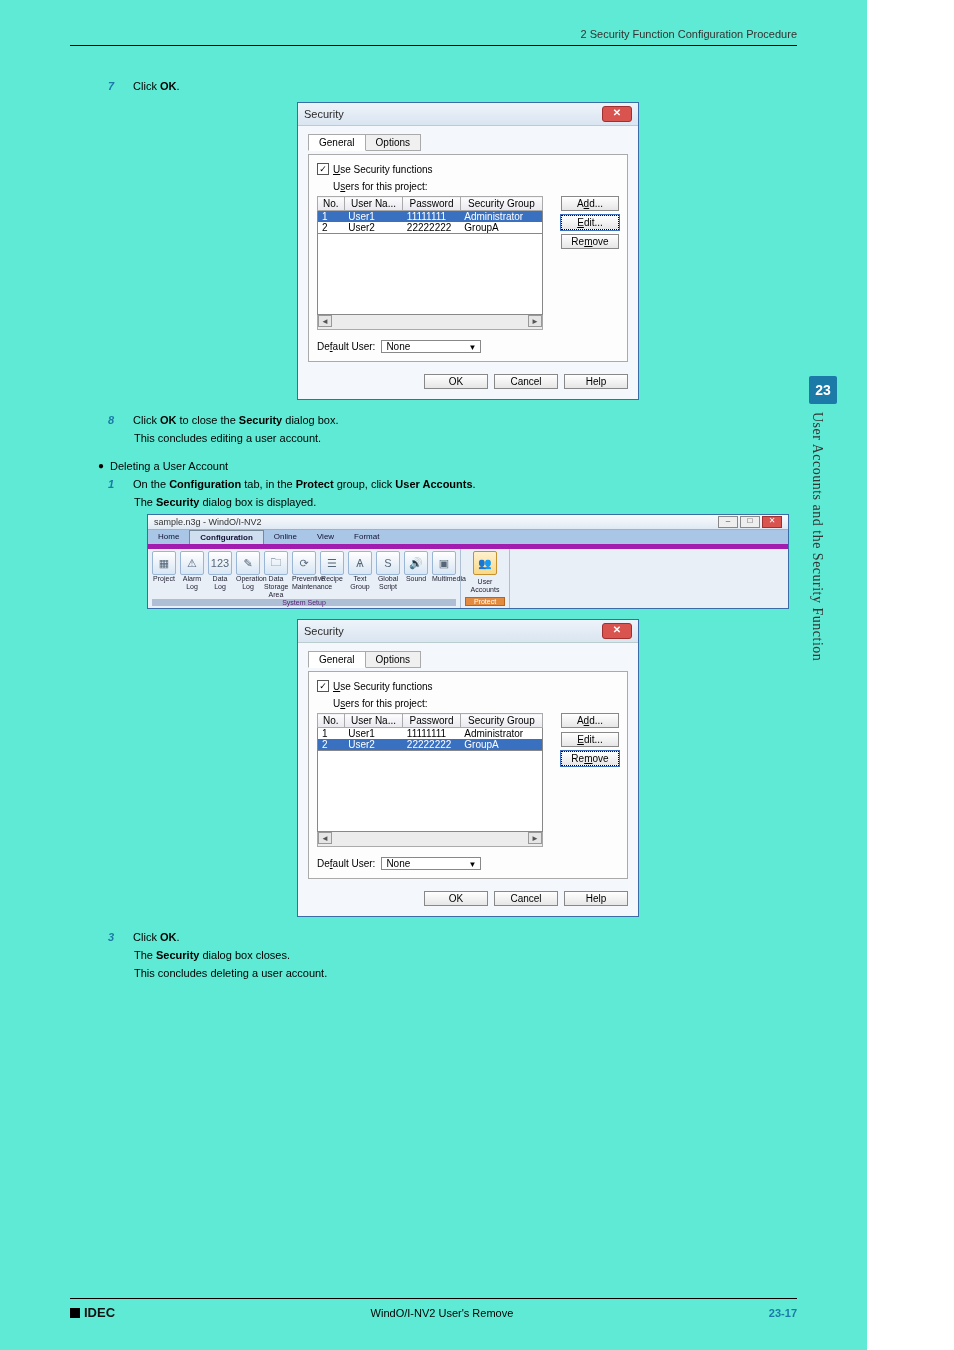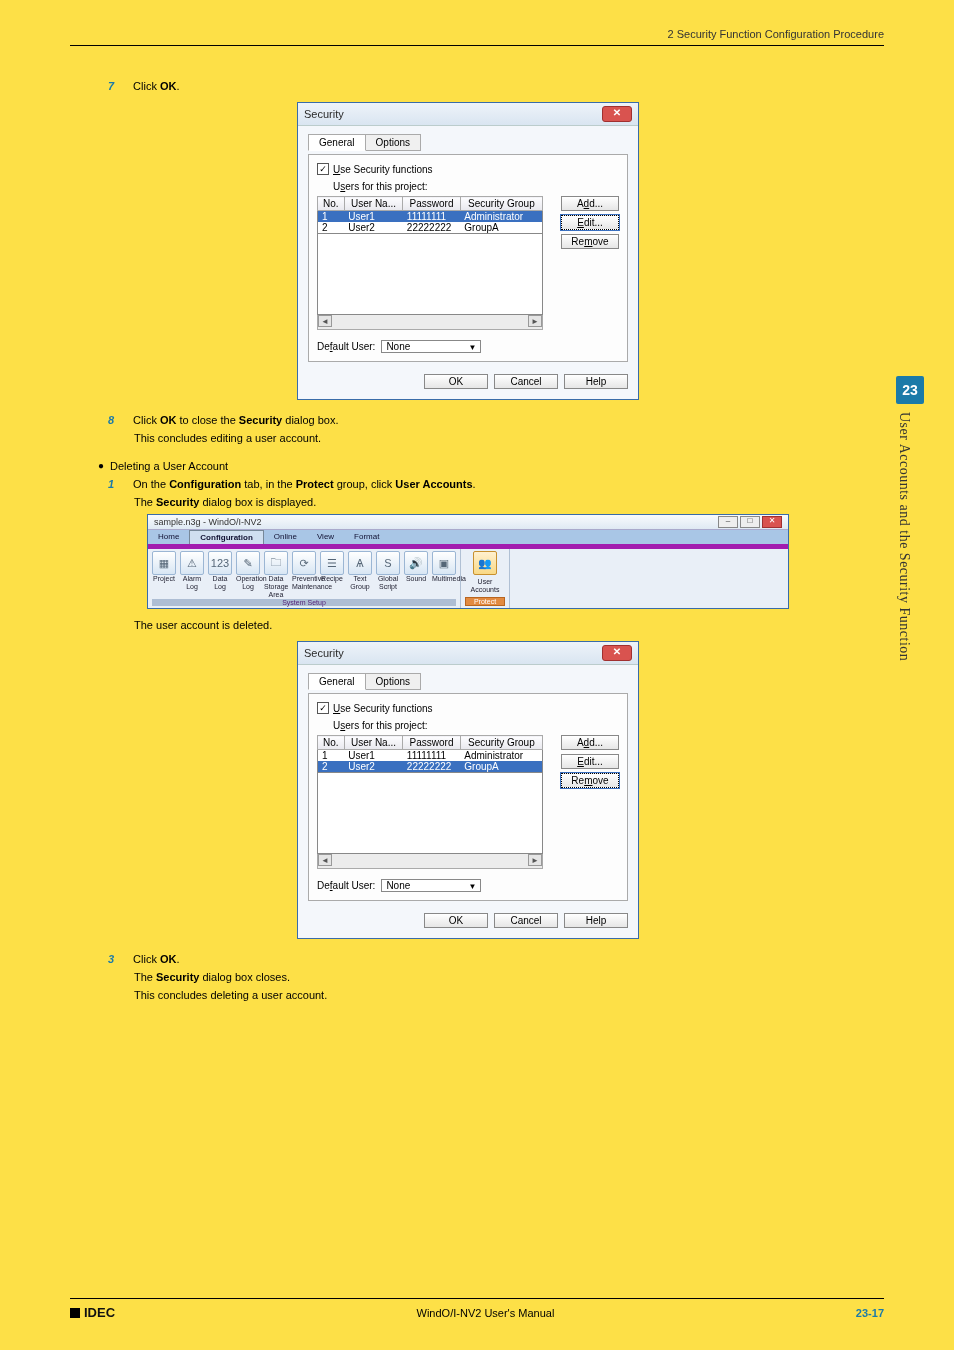--- a/index.html
+++ b/index.html
@@ -6,23 +6,23 @@
     margin: 0;
     padding: 0;
     background: #fff;
     font-family: Arial, Helvetica, sans-serif;
     font-size: 11px;
     color: #000;
     width: 954px;
   }
   .page {
     position: relative;
-    width: 954px;
+    width: 867px;
     height: 1350px;
-    background: #fde047;
+    background: #5eead4;
     padding: 0;
     box-sizing: border-box;
   }
   .header-right {
     position: absolute;
     top: 28px;
     right: 70px;
     font-size: 11px;
     color: #333;
   }
@@ -412,21 +412,20 @@
               <div class="icon sel">👥</div>
             </div>
           <div class="lbls">
               <div class="lb" style="width:40px">User Accounts</div>
             </div>
           <div class="glabel">Protect</div>
         </div>
       </div>
     </div>
 
-    <div class="indent">The user account is deleted.</div>
 
     <div class="dialog">
       <div class="titlebar">
         <span class="title">Security</span>
         <span class="close">✕</span>
       </div>
       <div class="dlg-body">
         <div class="tabs">
           <div class="tab active">General</div>
           <div class="tab">Options</div>
@@ -505,17 +504,17 @@
   <div class="side-tab">
     <div class="chapter-box">23</div>
     <div class="chapter-text">User Accounts and the Security Function</div>
   </div>
 
   <div class="footer">
     <div class="logo">
         <span class="sq"></span>
         <span>IDEC</span>
       </div>
-    <div class="center">WindO/I-NV2 User's Manual</div>
+    <div class="center">WindO/I-NV2 User's Remove</div>
     <div class="pnum">23-17</div>
   </div>
 
 </div>
 
 </body></html>

